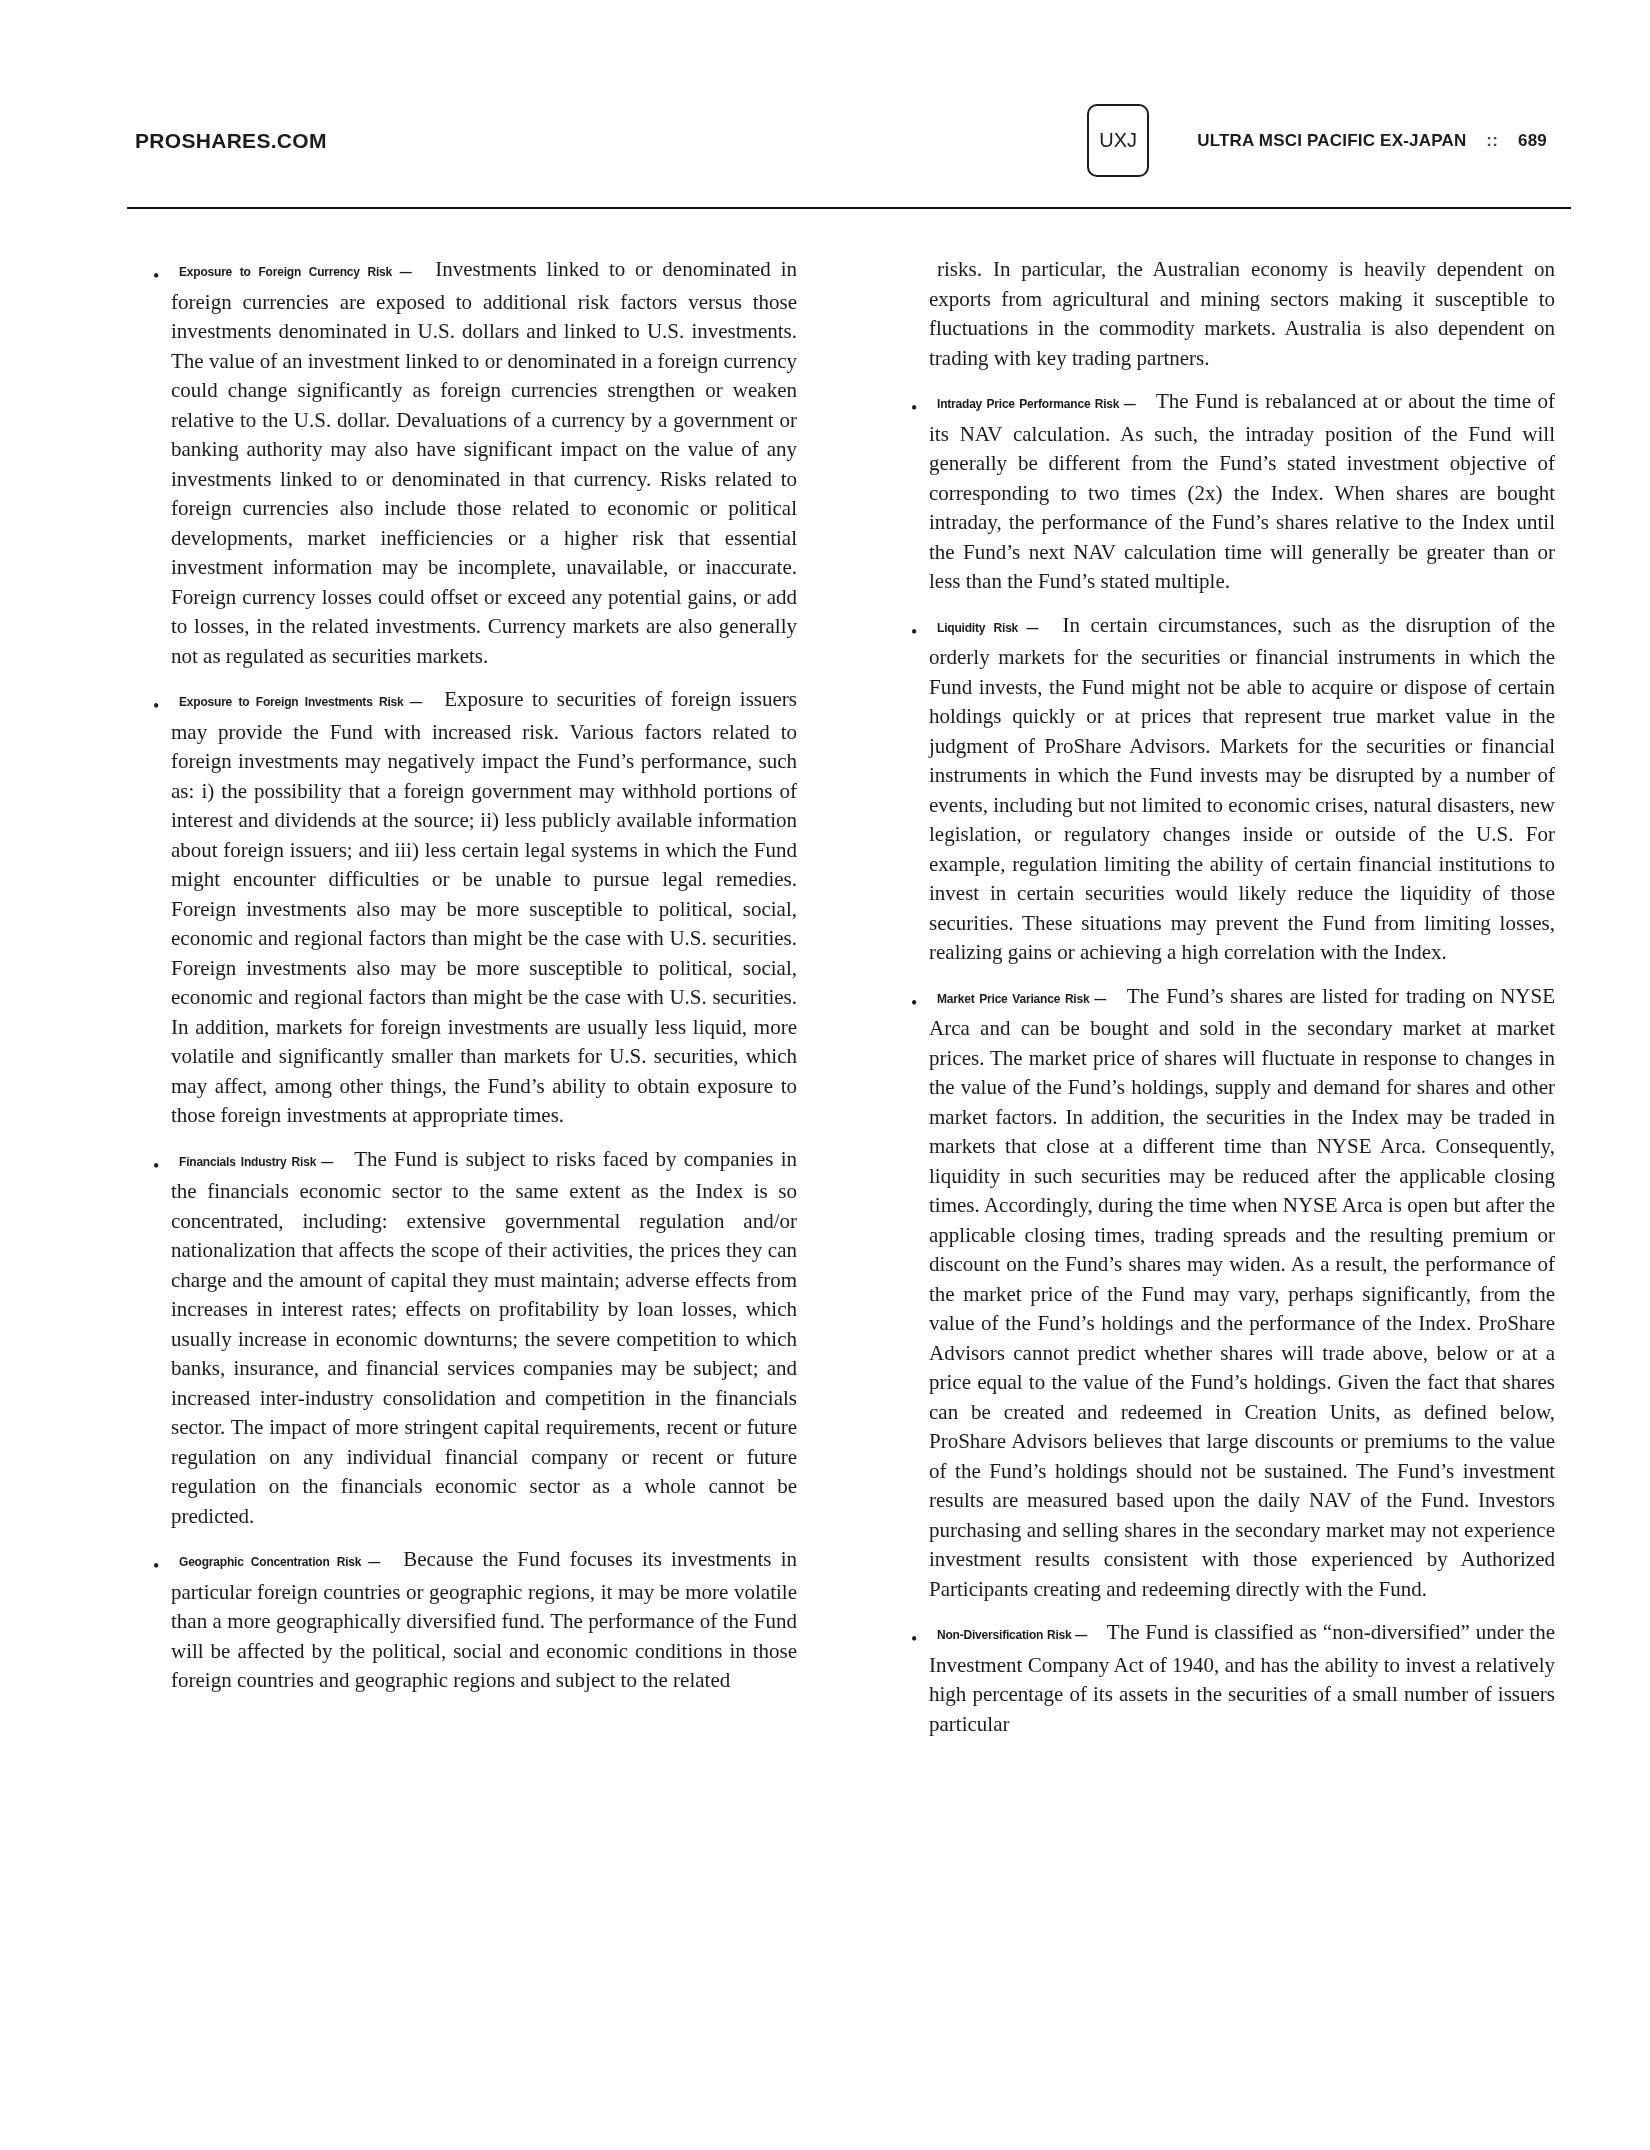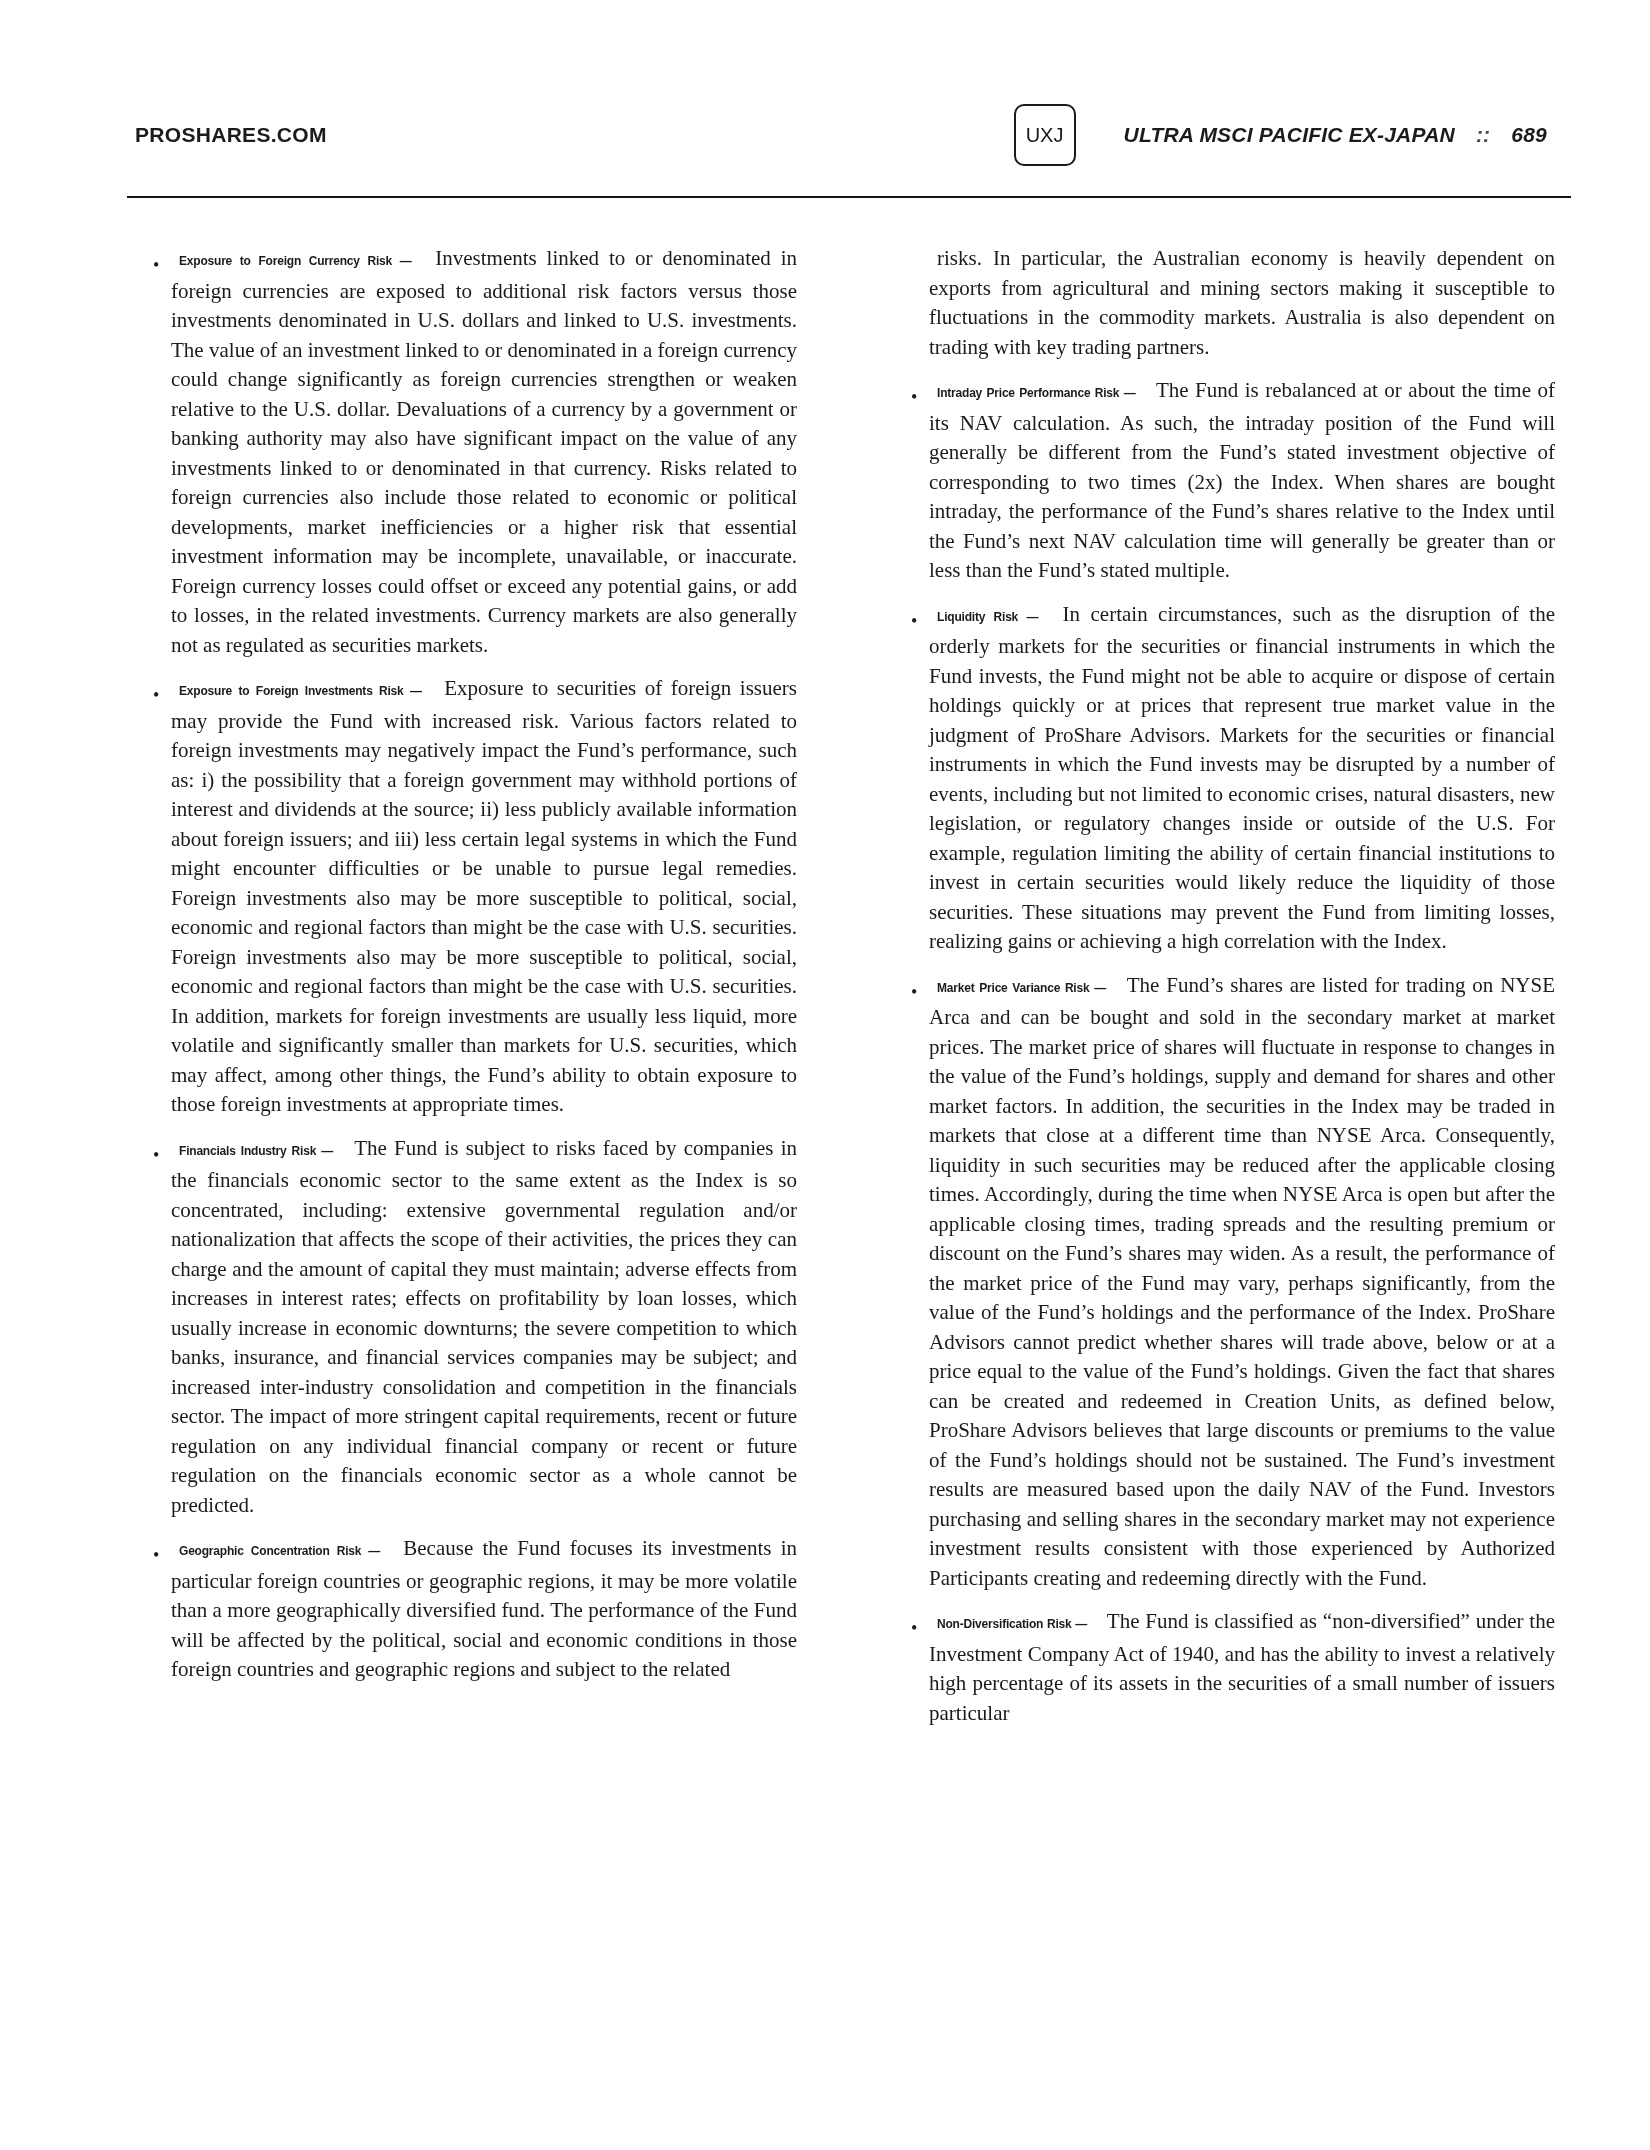--- a/index.html
+++ b/index.html
@@ -3,24 +3,24 @@
 <meta charset="utf-8">
 <style>
   * { margin:8px; padding:0; box-sizing:border-box; }
   html, body { width:1650px; height:2150px; background:#ffffff; overflow:hidden; }
   body { font-family:"Liberation Serif", serif; color:#1b1b1b; }
   .page { width:1650px; height:2150px; padding:56px 95px 40px 95px; }
 
   .page-header { display:flex; justify-content:space-between; align-items:center; }
   .site { font-family:"Liberation Sans", sans-serif; font-weight:700; font-size:21px; letter-spacing:0.3px; }
   .header-right { display:flex; align-items:center; gap:24px; }
-  .ticker-box { width:62px; height:62px; border:2.5px solid #1b1b1b; border-radius:10px;
+  .ticker-box { width:62px; height:73px; border:2.5px solid #1b1b1b; border-radius:10px;
                 display:flex; align-items:center; justify-content:center;
                 font-family:"Liberation Sans", sans-serif; font-size:20px; font-weight:400; }
-  .fund-line { font-family:"Liberation Sans", sans-serif; font-weight:700; font-size:21px; letter-spacing:0.2px;font-style:italic; }
+  .fund-line { font-family:"Liberation Sans", sans-serif; font-weight:700; font-size:17px; letter-spacing:0.2px; }
   .sep { color:#4a4a4a; margin:0 7px; font-weight:700; }
 
   .rule { border-bottom:2.5px solid #111; margin-top:14px; }
 
   .columns { display:flex; gap:72px; margin-top:30px; }
   .col { flex:1; min-width:0; }
 
   .para { position:relative; padding-left:28px; text-align:justify; font-size:21px;
           line-height:29.5px; margin-bottom:14px; }
   .para:last-child { margin-bottom:0; }

